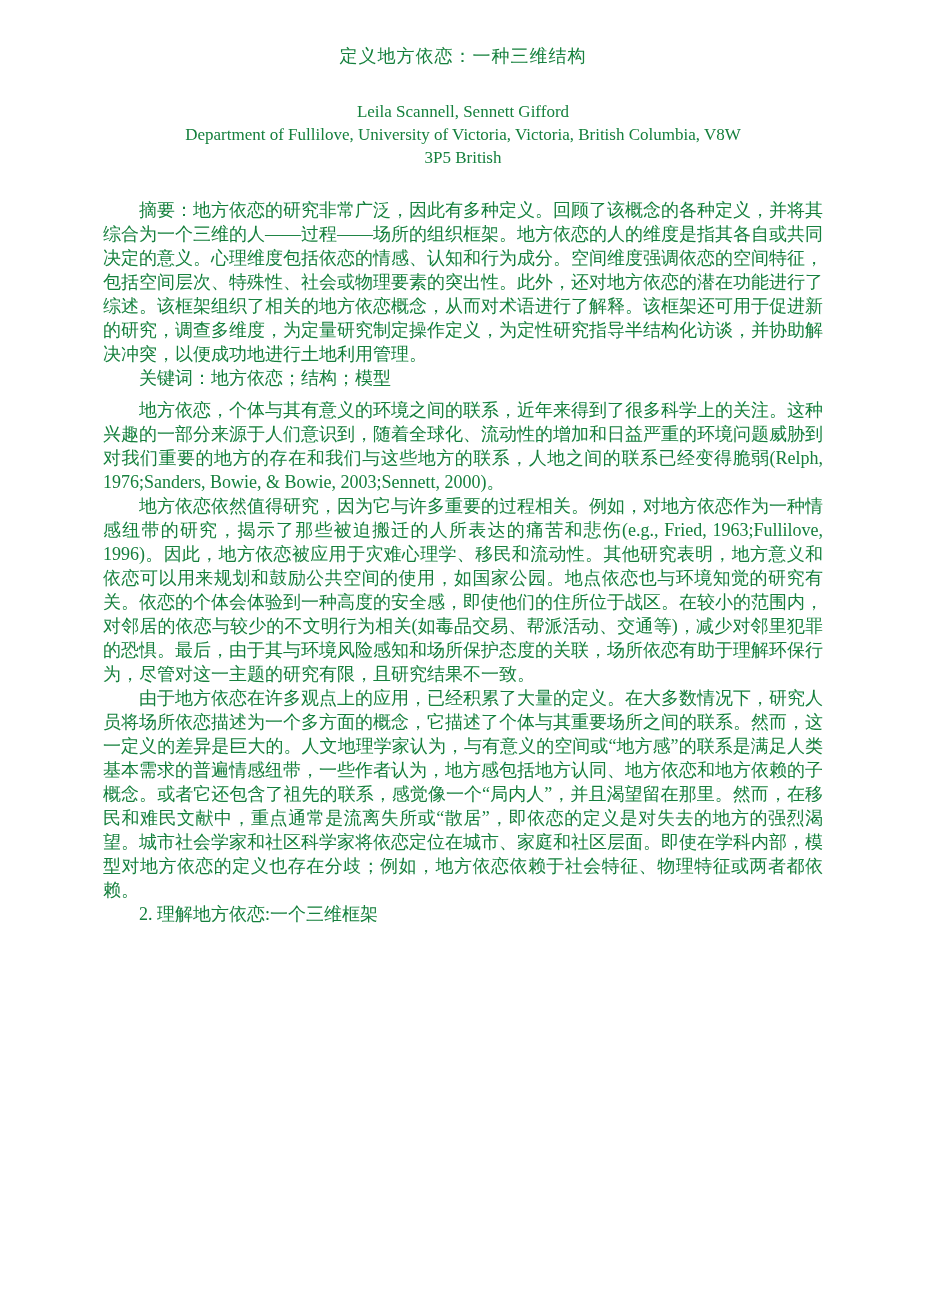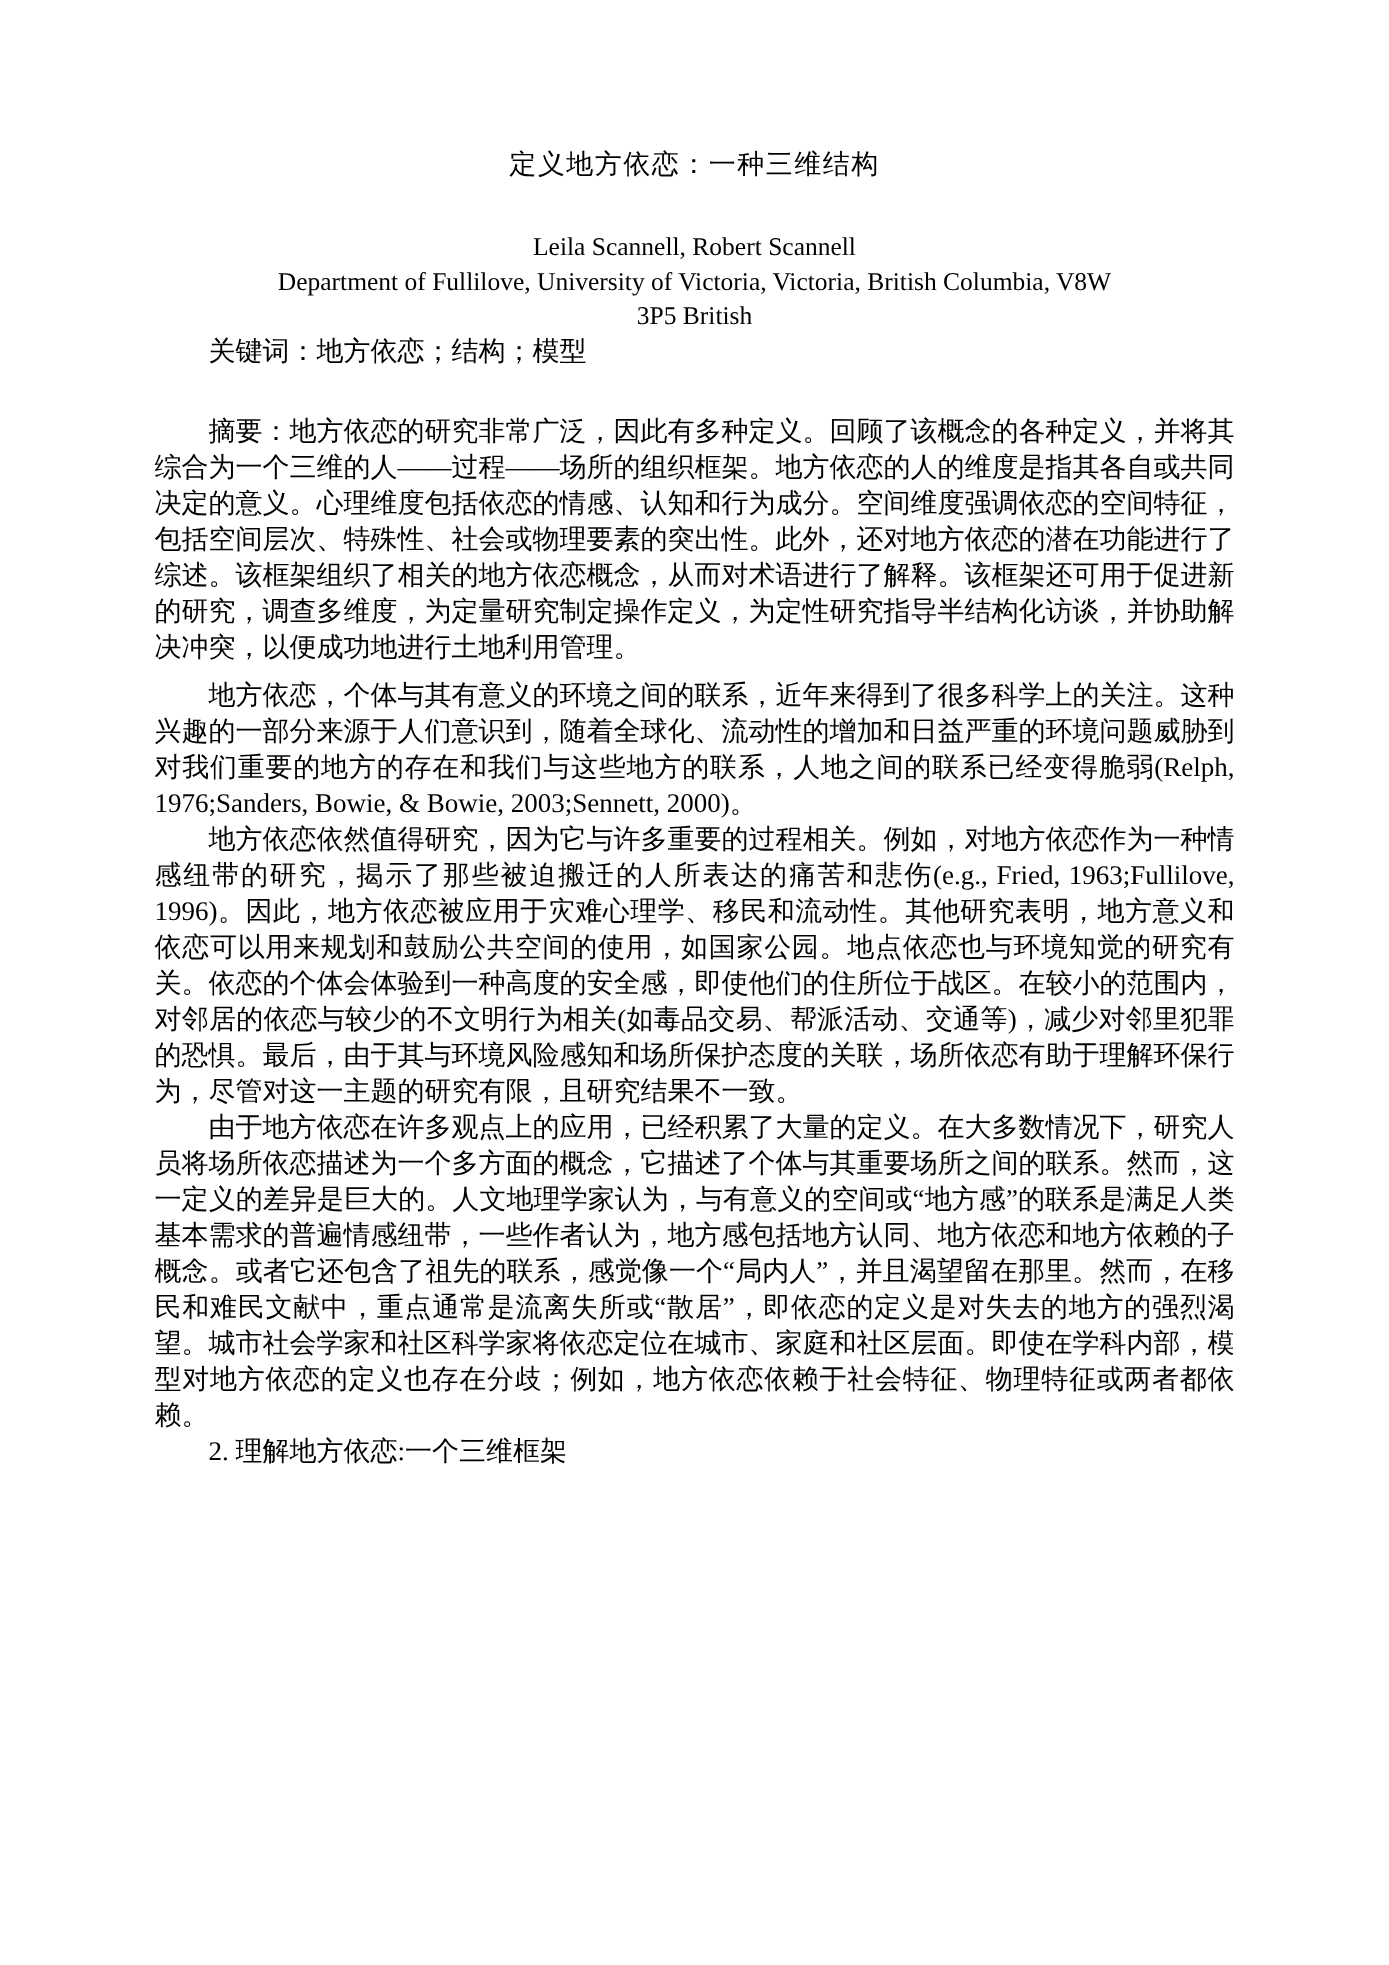--- a/index.html
+++ b/index.html
@@ -7,23 +7,23 @@
     padding: 0;
     background: #ffffff;
   }
   .page {
     position: relative;
     width: 926px;
     height: 1310px;
     margin: 0 auto;
     background: #ffffff;
     box-sizing: border-box;
-    padding: 97px 103px 0 103px;
+    padding: 44px 103px 0 103px;
     font-family: "Liberation Serif", "DejaVu Serif", serif;
-    color: #000000;
+    color: #15803d;
     overflow: hidden;
   }
   .title {
     margin: 0;
     font-size: 18px;
     font-weight: normal;
     line-height: 24px;
     text-align: center;
     letter-spacing: 1px;
   }
@@ -55,28 +55,28 @@
   }
 </style>
 </head>
 <body>
 
 <div class="page">
 
   <h1 class="title">定义地方依恋：一种三维结构</h1>
 
   <div class="authors">
-    <div class="author-line">Leila Scannell, Robert Scannell</div>
+    <div class="author-line">Leila Scannell, Sennett Gifford</div>
     <div class="author-line">Department of Fullilove, University of Victoria, Victoria, British Columbia, V8W</div>
     <div class="author-line">3P5 British</div>
   </div>
 
+  <p class="para abstract">摘要：地方依恋的研究非常广泛，因此有多种定义。回顾了该概念的各种定义，并将其综合为一个三维的人——过程——场所的组织框架。地方依恋的人的维度是指其各自或共同决定的意义。心理维度包括依恋的情感、认知和行为成分。空间维度强调依恋的空间特征，包括空间层次、特殊性、社会或物理要素的突出性。此外，还对地方依恋的潜在功能进行了综述。该框架组织了相关的地方依恋概念，从而对术语进行了解释。该框架还可用于促进新的研究，调查多维度，为定量研究制定操作定义，为定性研究指导半结构化访谈，并协助解决冲突，以便成功地进行土地利用管理。</p>
+
   <p class="para keywords">关键词：地方依恋；结构；模型</p>
-
-  <p class="para abstract">摘要：地方依恋的研究非常广泛，因此有多种定义。回顾了该概念的各种定义，并将其综合为一个三维的人——过程——场所的组织框架。地方依恋的人的维度是指其各自或共同决定的意义。心理维度包括依恋的情感、认知和行为成分。空间维度强调依恋的空间特征，包括空间层次、特殊性、社会或物理要素的突出性。此外，还对地方依恋的潜在功能进行了综述。该框架组织了相关的地方依恋概念，从而对术语进行了解释。该框架还可用于促进新的研究，调查多维度，为定量研究制定操作定义，为定性研究指导半结构化访谈，并协助解决冲突，以便成功地进行土地利用管理。</p>
 
   <p class="para first-body">地方依恋，个体与其有意义的环境之间的联系，近年来得到了很多科学上的关注。这种兴趣的一部分来源于人们意识到，随着全球化、流动性的增加和日益严重的环境问题威胁到对我们重要的地方的存在和我们与这些地方的联系，人地之间的联系已经变得脆弱(Relph, 1976;Sanders, Bowie, &amp; Bowie, 2003;Sennett, 2000)。</p>
 
   <p class="para">地方依恋依然值得研究，因为它与许多重要的过程相关。例如，对地方依恋作为一种情感纽带的研究，揭示了那些被迫搬迁的人所表达的痛苦和悲伤(e.g., Fried, 1963;Fullilove, 1996)。因此，地方依恋被应用于灾难心理学、移民和流动性。其他研究表明，地方意义和依恋可以用来规划和鼓励公共空间的使用，如国家公园。地点依恋也与环境知觉的研究有关。依恋的个体会体验到一种高度的安全感，即使他们的住所位于战区。在较小的范围内，对邻居的依恋与较少的不文明行为相关(如毒品交易、帮派活动、交通等)，减少对邻里犯罪的恐惧。最后，由于其与环境风险感知和场所保护态度的关联，场所依恋有助于理解环保行为，尽管对这一主题的研究有限，且研究结果不一致。</p>
 
   <p class="para">由于地方依恋在许多观点上的应用，已经积累了大量的定义。在大多数情况下，研究人员将场所依恋描述为一个多方面的概念，它描述了个体与其重要场所之间的联系。然而，这一定义的差异是巨大的。人文地理学家认为，与有意义的空间或“地方感”的联系是满足人类基本需求的普遍情感纽带，一些作者认为，地方感包括地方认同、地方依恋和地方依赖的子概念。或者它还包含了祖先的联系，感觉像一个“局内人”，并且渴望留在那里。然而，在移民和难民文献中，重点通常是流离失所或“散居”，即依恋的定义是对失去的地方的强烈渴望。城市社会学家和社区科学家将依恋定位在城市、家庭和社区层面。即使在学科内部，模型对地方依恋的定义也存在分歧；例如，地方依恋依赖于社会特征、物理特征或两者都依赖。</p>
 
 
   <p class="para heading">2. 理解地方依恋:一个三维框架</p>
 

